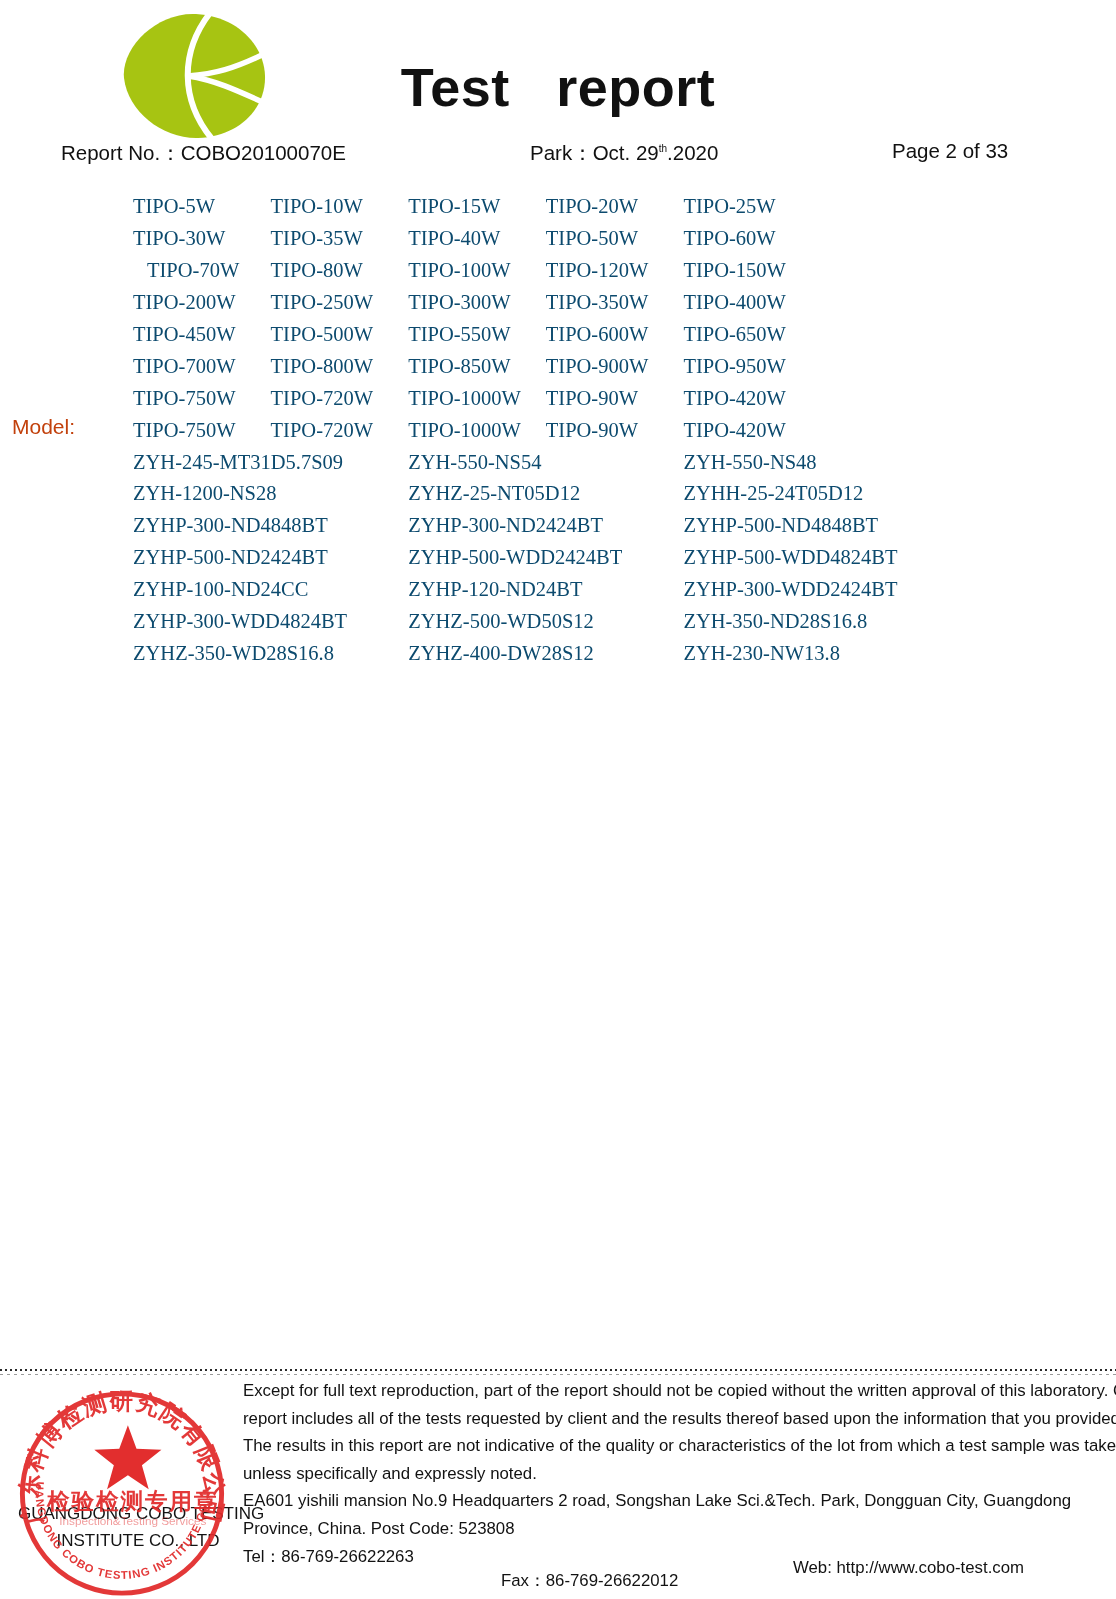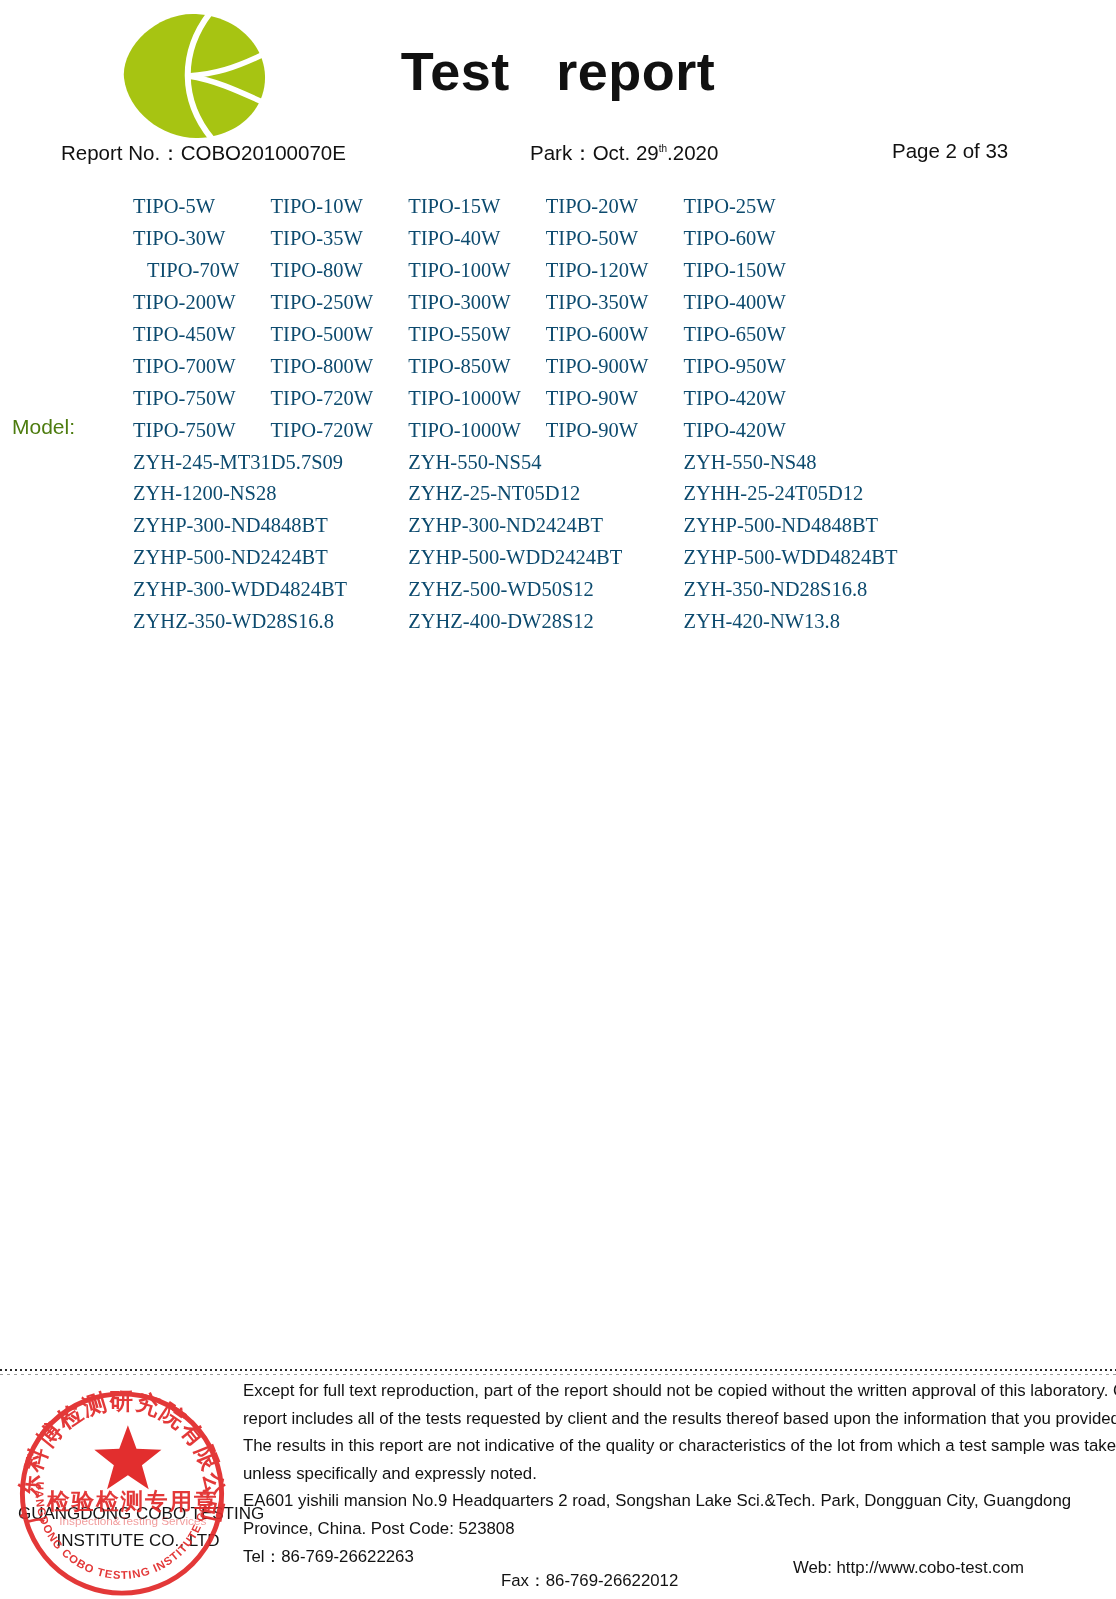--- a/index.html
+++ b/index.html
@@ -1,31 +1,31 @@
 <!DOCTYPE html>
 <html><head>
 <meta charset="utf-8">
 <style>
   html,body{margin:0;padding:0;background:#888;}
   .page{position:relative;width:1116px;height:1599px;background:#ffffff;margin:0 auto;
         font-family:"Liberation Sans",sans-serif;color:#161616;overflow:hidden;}
 
   
   .logo{position:absolute;left:118px;top:12px;}
-  .title{position:absolute;left:0;right:0;top:40px;margin:0;text-align:center;
+  .title{position:absolute;left:0;right:0;top:40px;margin:16px;text-align:center;
          font-size:54px;font-weight:700;letter-spacing:0.5px;white-space:pre;color:#111;}
   .meta{position:absolute;top:139px;left:0;width:100%;font-size:20.5px;color:#111;}
   .meta span{white-space:pre;}
   .meta .report-no{position:absolute;left:15px;top:0;margin-left:46px;}
   .meta .date{position:absolute;left:530px;top:0;}
   .meta .page-no{position:absolute;left:892px;top:0;}
   .meta sup{font-size:10px;}
 
   
-  .model-label{position:absolute;left:12px;top:415px;font-size:21px;color:#4d7c0f;}
+  .model-label{position:absolute;left:12px;top:415px;font-size:21px;color:#c2410c;}
   .model-grid{position:absolute;left:133px;top:191px;width:840px;
               font-family:"Liberation Serif","DejaVu Serif",serif;font-size:20.5px;color:#0c4a6e;}
   .m-row{display:grid;height:31.9px;align-items:center;}
   .m-row.t5{grid-template-columns:repeat(5,137.6px);}
   .m-row.t3{grid-template-columns:repeat(3,275.2px);}
   .m-row:nth-child(3) span:first-child{padding-left:14px;}
   .m-row span{white-space:nowrap;}
 
   
   .rule{position:absolute;left:0;top:1369px;width:1116px;}
@@ -137,28 +137,33 @@
         <span>ZYHP-300-ND4848BT</span>
         <span>ZYHP-300-ND2424BT</span>
         <span>ZYHP-500-ND4848BT</span>
       </div>
       <div class="m-row t3">
         <span>ZYHP-500-ND2424BT</span>
         <span>ZYHP-500-WDD2424BT</span>
         <span>ZYHP-500-WDD4824BT</span>
       </div>
       <div class="m-row t3">
+        <span>ZYHP-100-ND24CC</span>
+        <span>ZYHP-120-ND24BT</span>
+        <span>ZYHP-300-WDD2424BT</span>
+      </div>
+      <div class="m-row t3">
         <span>ZYHP-300-WDD4824BT</span>
         <span>ZYHZ-500-WD50S12</span>
         <span>ZYH-350-ND28S16.8</span>
       </div>
       <div class="m-row t3">
         <span>ZYHZ-350-WD28S16.8</span>
         <span>ZYHZ-400-DW28S12</span>
-        <span>ZYH-420-NW13.8</span>
+        <span>ZYH-230-NW13.8</span>
       </div>
     </div>
 
   <div class="rule">
     <div class="r1"></div>
       <div class="r2"></div>
   </div>
 
   <div class="stamp-underlay">
     <div>GUANGDONG COBO TESTING</div>

